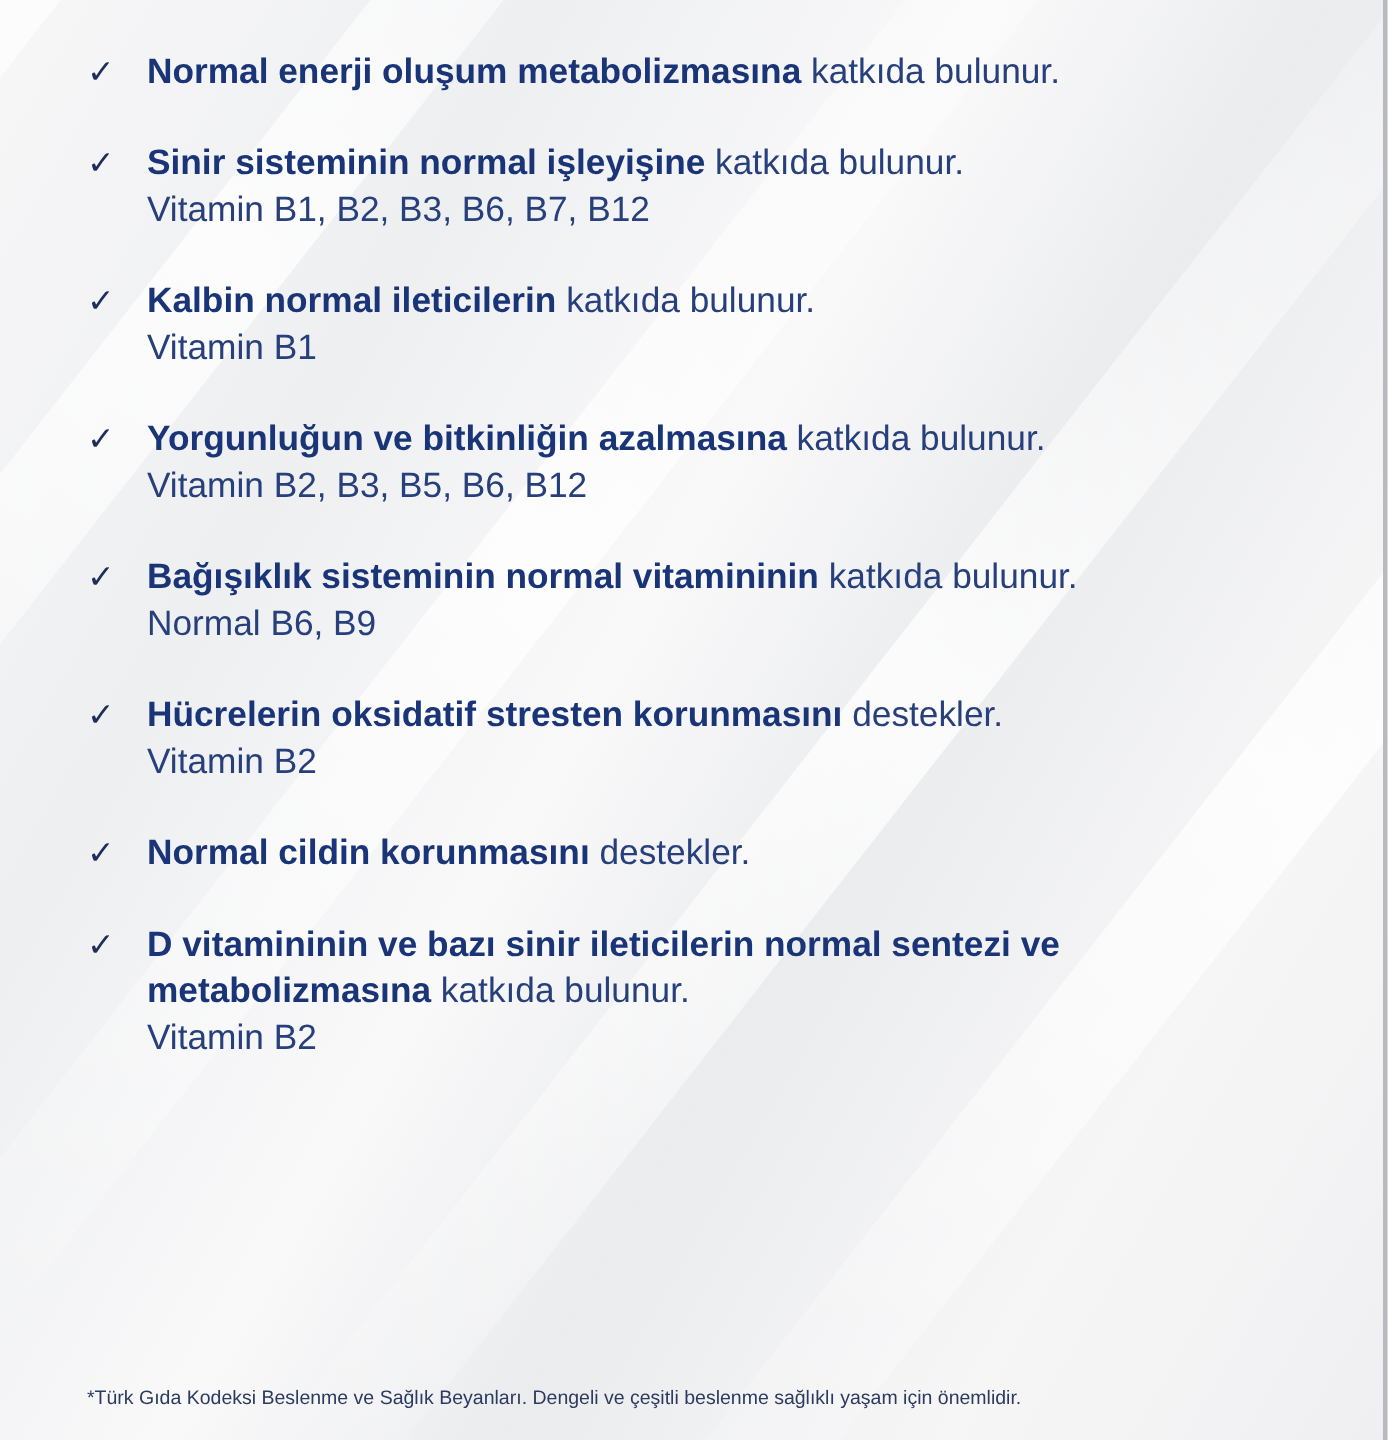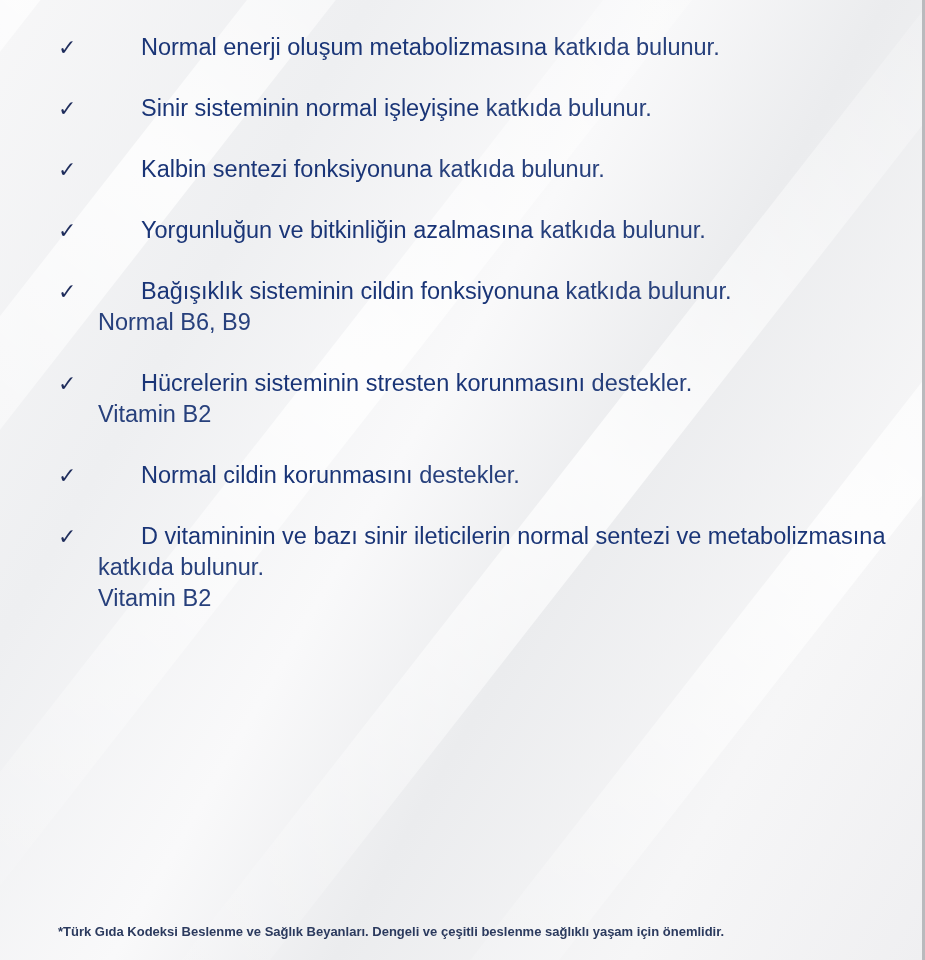--- a/index.html
+++ b/index.html
@@ -8,61 +8,61 @@
       background: linear-gradient(120deg, #f7f7f8 0%, #eeeff1 25%, #f9f9fa 45%, #ebecee 60%, #f6f6f7 80%, #efeff1 100%);
       font-family: "Liberation Sans", sans-serif;
     }
     .streaks { position: absolute; inset: 0; pointer-events: none; overflow: hidden; }
     .streak { position: absolute; width: 1400px; height: 70px; background: linear-gradient(90deg, rgba(255,255,255,0) 0%, rgba(255,255,255,0.8) 50%, rgba(255,255,255,0) 100%); transform: rotate(-52deg); transform-origin: left top; }
     .edge { position: absolute; right: 0; top: 0; width: 3px; height: 960px; background: #b9babd; }
     .list { position: absolute; left: 58px; top: 32px; width: 830px; }
     .item { display: flex; margin-bottom: 30px; }
     .check { width: 40px; flex: 0 0 40px; font-size: 22px; color: #1f2d5c; line-height: 31px; }
     .text { flex: 1; color: #1d3a7a; font-size: 23.5px; line-height: 31px; }
-    .bold { font-weight: normal; color: #1a3577; margin-left: 43px; }
+    .bold { font-weight: bold; color: #1a3577; }
     .normal { color: #27407c; }
     .vit { color: #27407c; display: block; }
-    .footnote { position: absolute; left: 58px; top: 924px; font-size: 13px; color: #2b3a5e; font-weight: bold; }
+    .footnote { position: absolute; left: 58px; top: 924px; font-size: 13px; color: #2b3a5e; }
   </style>
 </head>
 <body>
 
 <div class="streaks">
   <div class="streak" style="left:-300px; top:700px;"></div>
   <div class="streak" style="left:-100px; top:900px;"></div>
   <div class="streak" style="left:150px; top:1000px;"></div>
   <div class="streak" style="left:400px; top:1050px;"></div>
   <div class="streak" style="left:-400px; top:450px;"></div>
 </div>
 <div class="edge"></div>
 
 <div class="list">
   <div class="item">
     <span class="check">✓</span>
     <div class="text"><span class="bold">Normal enerji oluşum metabolizmasına</span><span class="normal"> katkıda bulunur.</span></div>
   </div>
   <div class="item">
     <span class="check">✓</span>
-    <div class="text"><span class="bold">Sinir sisteminin normal işleyişine</span><span class="normal"> katkıda bulunur.</span></div>
+    <div class="text"><span class="bold">Sinir sisteminin normal işleyişine</span><span class="normal"> katkıda bulunur.</span><span class="vit">Vitamin B1, B2, B3, B6, B7, B12</span></div>
   </div>
   <div class="item">
     <span class="check">✓</span>
-    <div class="text"><span class="bold">Kalbin sentezi fonksiyonuna</span><span class="normal"> katkıda bulunur.</span></div>
+    <div class="text"><span class="bold">Kalbin normal ileticilerin</span><span class="normal"> katkıda bulunur.</span><span class="vit">Vitamin B1</span></div>
   </div>
   <div class="item">
     <span class="check">✓</span>
-    <div class="text"><span class="bold">Yorgunluğun ve bitkinliğin azalmasına</span><span class="normal"> katkıda bulunur.</span></div>
+    <div class="text"><span class="bold">Yorgunluğun ve bitkinliğin azalmasına</span><span class="normal"> katkıda bulunur.</span><span class="vit">Vitamin B2, B3, B5, B6, B12</span></div>
   </div>
   <div class="item">
     <span class="check">✓</span>
-    <div class="text"><span class="bold">Bağışıklık sisteminin cildin fonksiyonuna</span><span class="normal"> katkıda bulunur.</span><span class="vit">Normal B6, B9</span></div>
+    <div class="text"><span class="bold">Bağışıklık sisteminin normal vitamininin</span><span class="normal"> katkıda bulunur.</span><span class="vit">Normal B6, B9</span></div>
   </div>
   <div class="item">
     <span class="check">✓</span>
-    <div class="text"><span class="bold">Hücrelerin sisteminin stresten korunmasını</span><span class="normal"> destekler.</span><span class="vit">Vitamin B2</span></div>
+    <div class="text"><span class="bold">Hücrelerin oksidatif stresten korunmasını</span><span class="normal"> destekler.</span><span class="vit">Vitamin B2</span></div>
   </div>
   <div class="item">
     <span class="check">✓</span>
     <div class="text"><span class="bold">Normal cildin korunmasını</span><span class="normal"> destekler.</span></div>
   </div>
   <div class="item">
     <span class="check">✓</span>
     <div class="text"><span class="bold">D vitamininin ve bazı sinir ileticilerin normal sentezi ve metabolizmasına</span><span class="normal"> katkıda bulunur.</span><span class="vit">Vitamin B2</span></div>
   </div>
 </div>

